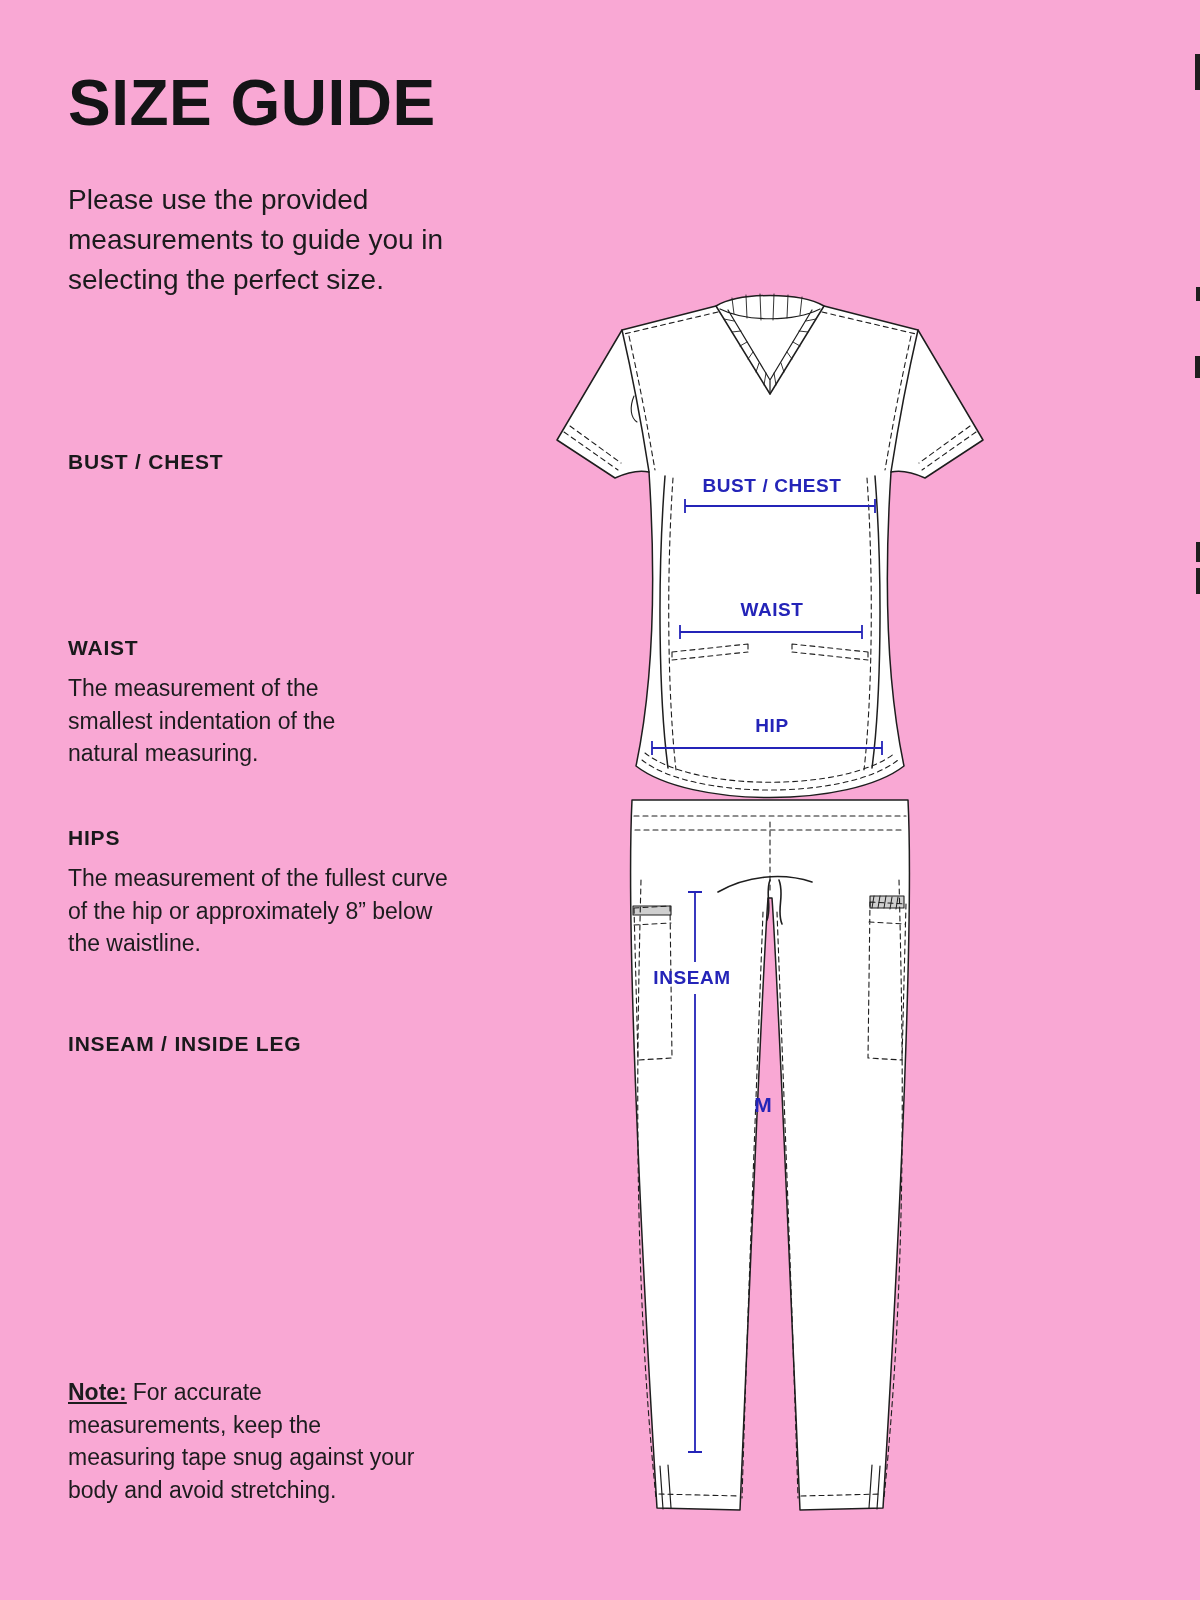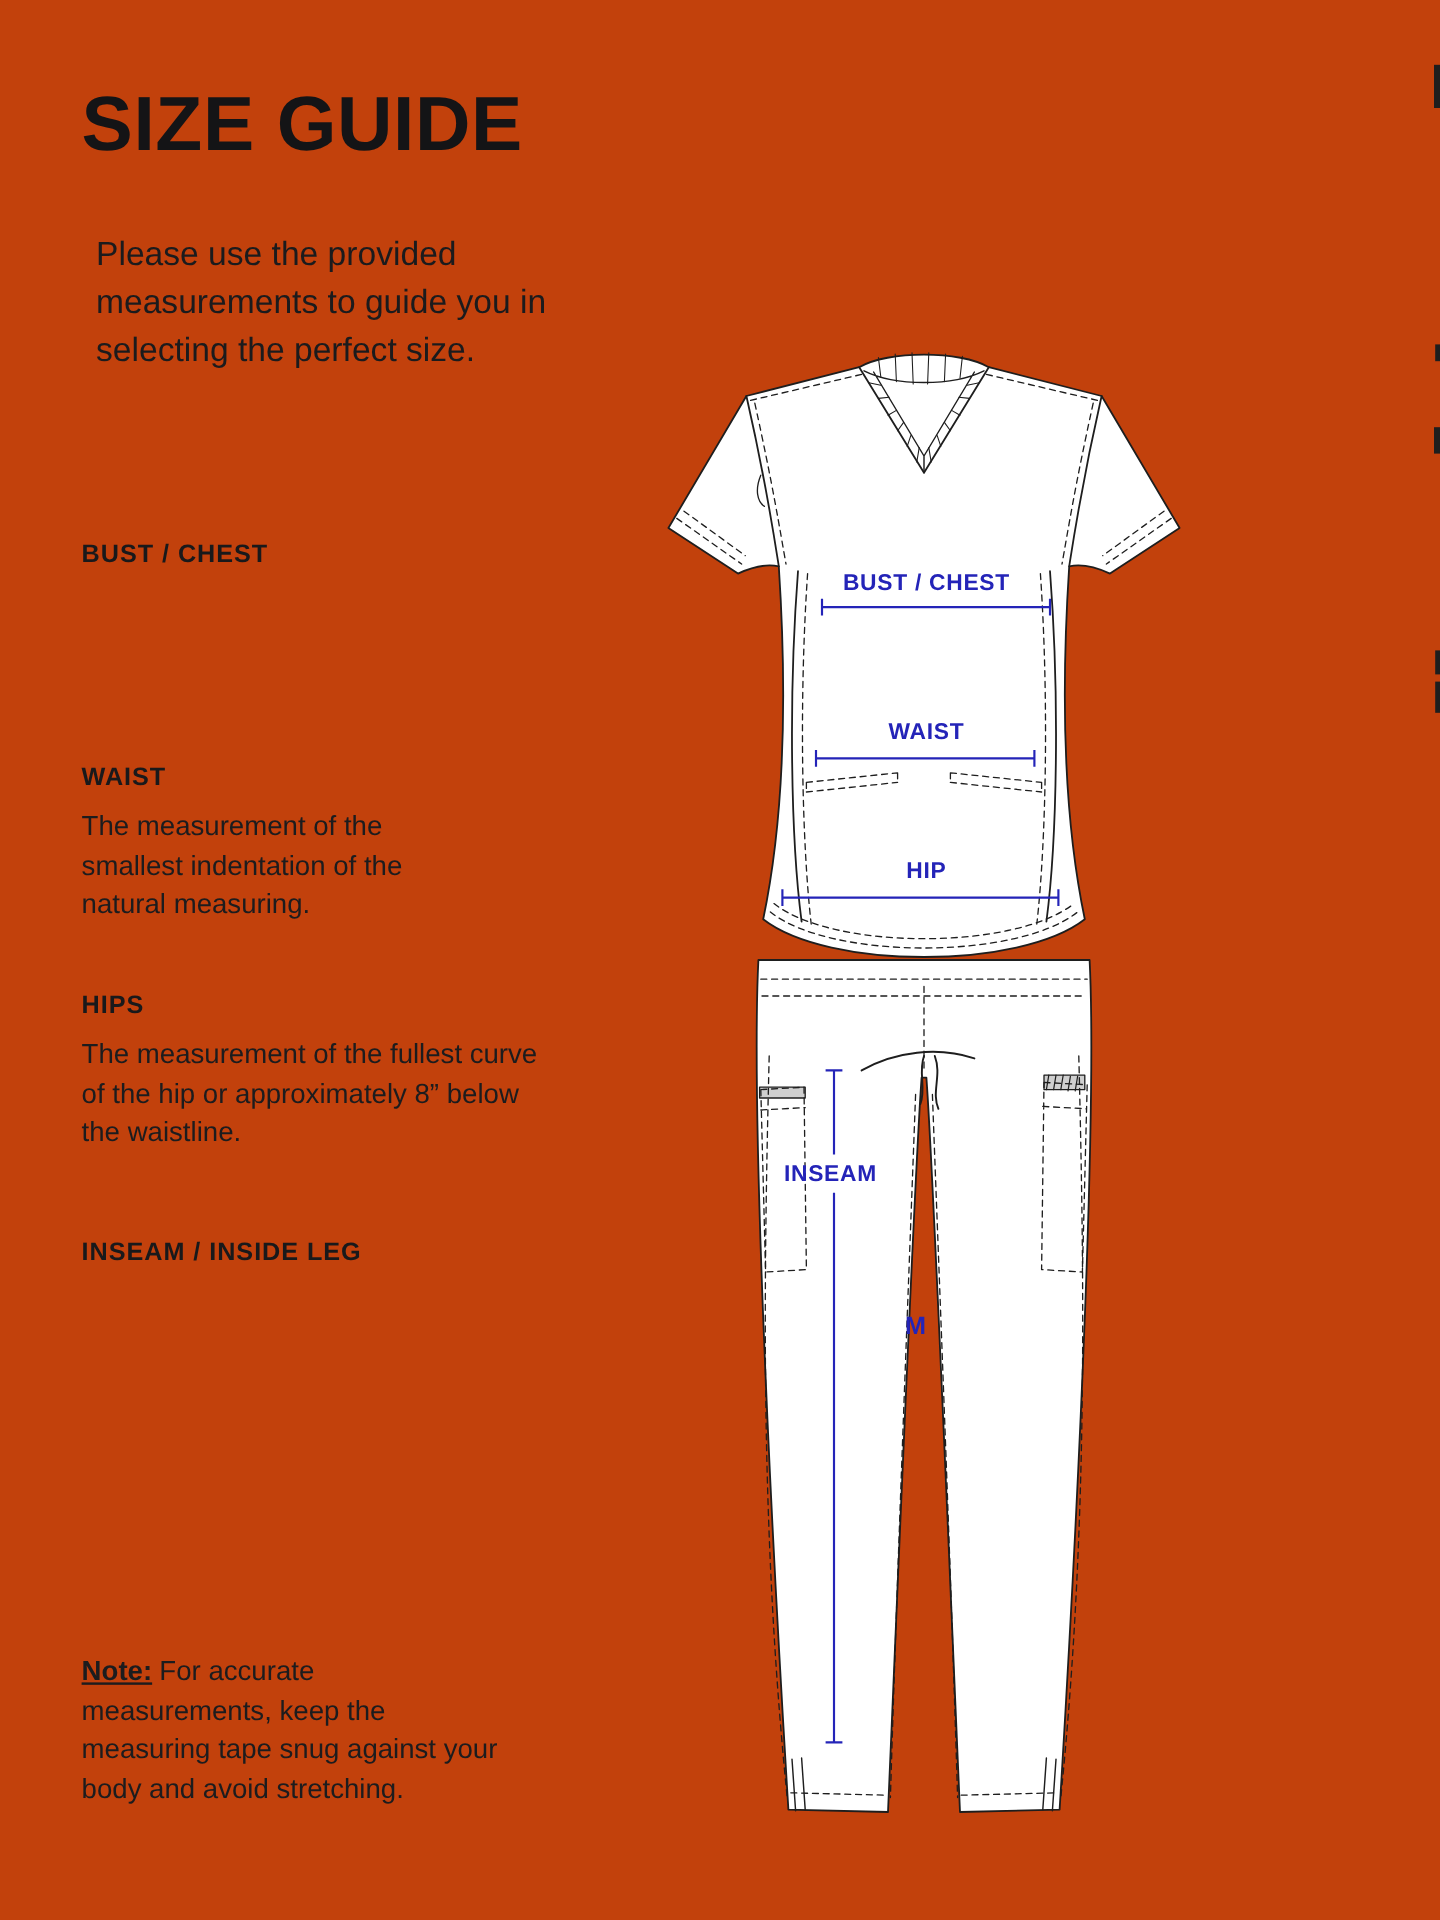--- a/index.html
+++ b/index.html
@@ -1,20 +1,20 @@
 <!DOCTYPE html>
 <html><head>
 <meta charset="utf-8">
 <style>
   html,body{margin:0;padding:0;background:#ffffff;}
-  .page{position:relative;width:1200px;height:1600px;background:#c2410c;overflow:hidden;
+  .page{position:relative;width:1200px;height:1600px;background:#f9a8d4;overflow:hidden;
         font-family:"Liberation Sans","DejaVu Sans",sans-serif;color:#1c1c1e;}
   .title{position:absolute;left:68px;top:70px;margin:0;font-size:64px;line-height:1.05;
          font-weight:800;letter-spacing:0.5px;color:#141416;}
-  .intro{position:absolute;left:68px;top:180px;width:445px;margin:12px;
+  .intro{position:absolute;left:68px;top:180px;width:445px;margin:0;
          font-size:28px;line-height:1.43;color:#1b1b1d;}
   .sec{position:absolute;left:68px;}
   .sec h3{margin:0 0 12px 0;font-size:21px;font-weight:700;letter-spacing:0.8px;color:#19191b;}
   .sec p{margin:0;font-size:23px;line-height:1.42;color:#1c1c1e;}
   .sec-bust{top:450px;width:310px;}
   .sec-waist{top:636px;width:330px;}
   .sec-hips{top:826px;width:400px;}
   .sec-inseam{top:1032px;width:370px;}
   .note{position:absolute;left:68px;top:1376px;width:350px;margin:0;
         font-size:23px;line-height:1.42;color:#1c1c1e;}

